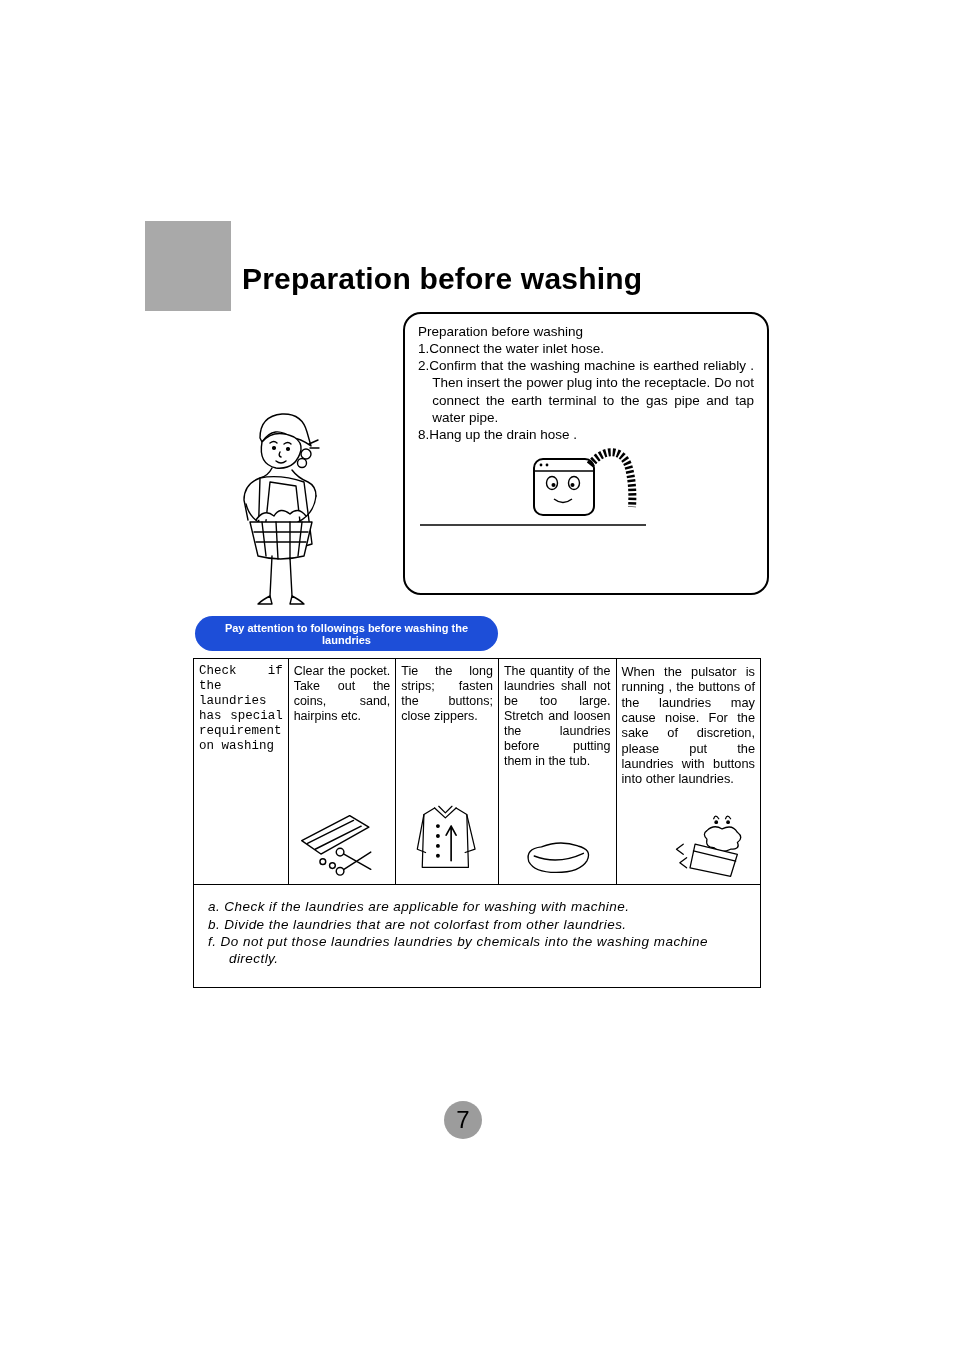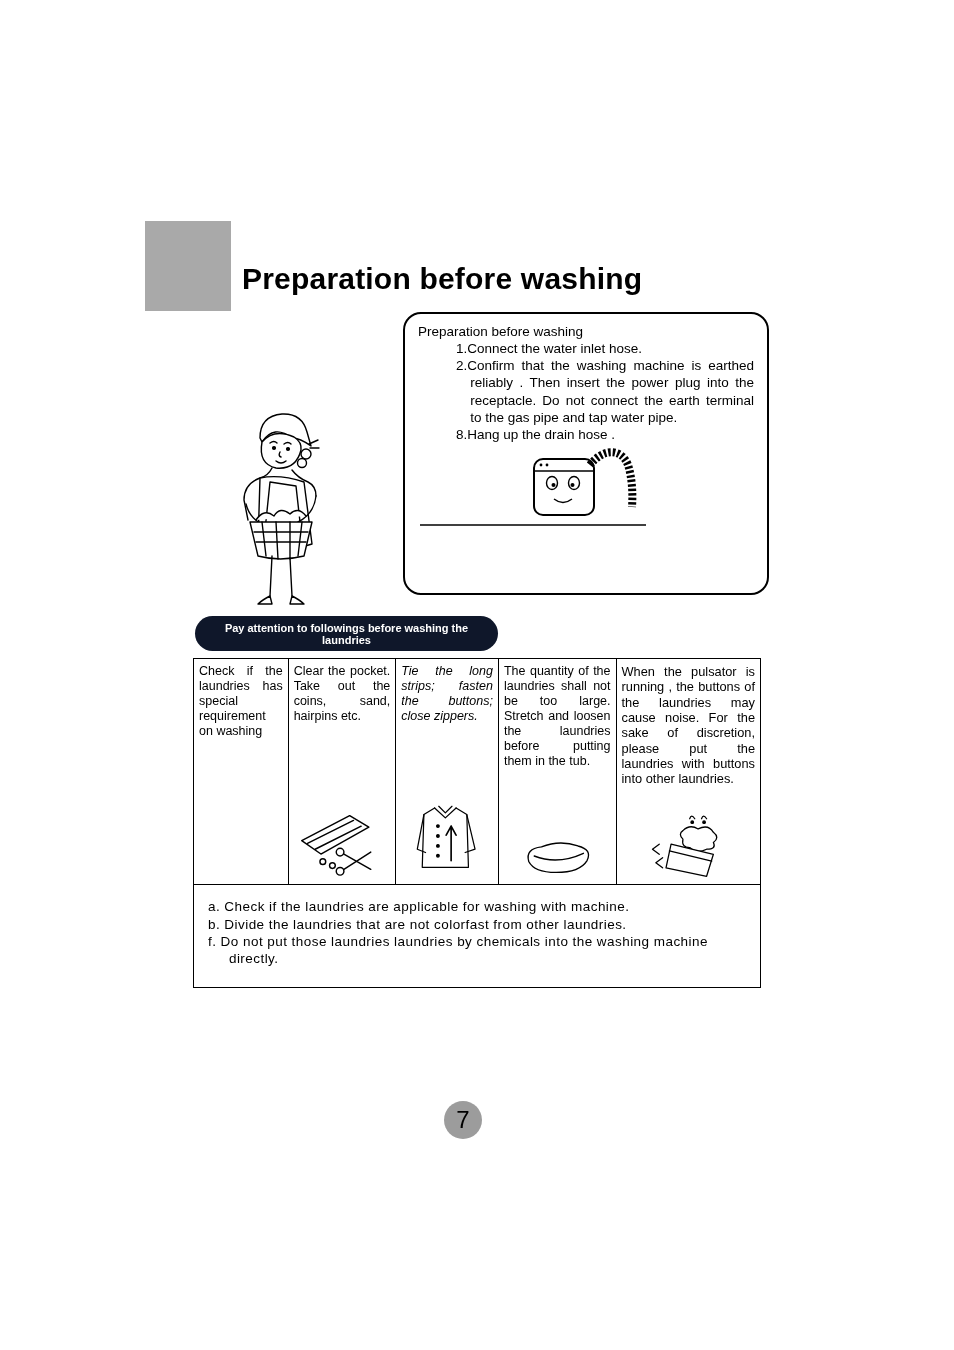--- a/index.html
+++ b/index.html
@@ -10,42 +10,42 @@
   }
   .corner-block { position: absolute; left: 145px; top: 221px; width: 86px; height: 90px; background: #a9a9a9; }
   .title { position: absolute; left: 242px; top: 262px; margin: 0; font-size: 30px; font-weight: bold; letter-spacing: 0.2px; }
 
   .speech-box {
     position: absolute; left: 403px; top: 312px; width: 366px; height: 283px;
     border: 2px solid #000; border-radius: 18px; padding: 9px 13px 8px 13px;
     font-size: 13.5px; line-height: 1.27; background: #fff;
   }
   .ib-heading { text-align: left; }
-  .ib-item { padding-left: 1.05em; text-indent: -1.05em; text-align: justify; margin-left: 38px; }
+  .ib-item { padding-left: 1.05em; text-indent: -1.05em; text-align: justify; }
   .machine-fig { height: 88px; margin: 2px 0; }
 
   .woman-fig { position: absolute; left: 214px; top: 404px; width: 132px; height: 208px; }
 
   .badge {
     position: absolute; left: 195px; top: 616px; width: 303px; height: 35px;
-    background: #0f172a; border-radius: 17.5px; color: #fff; font-weight: bold;
+    background: #1d4ed8; border-radius: 17.5px; color: #fff; font-weight: bold;
     font-size: 11px; display: flex; align-items: center; justify-content: center;
     text-align: center; padding: 0 8px;
   }
 
   .atable { position: absolute; left: 193px; top: 658px; width: 568px; border: 1.5px solid #000; background: #fff; }
   .arow { display: flex; height: 225px; }
   .acell { border-right: 1px solid #000; padding: 5px 5px 6px 5px; font-size: 12.5px; line-height: 1.2; display: flex; flex-direction: column; }
-  .acell:last-child { border-right: none; }
-  .c1 { width: 95px; }  .c2 { width: 108px; }  .c3 { width: 103px; font-style: italic; }
+  .acell:last-child { border-right: none; align-items: flex-end; }
+  .c1 { width: 95px; font-family: Liberation Mono, monospace; }  .c2 { width: 108px; }  .c3 { width: 103px; }
   .c4 { width: 118px; } .c5 { width: 144px; font-size: 12.8px; }
   .acell-text { text-align: justify; }
   .acell-icon { margin-top: auto; display: flex; justify-content: center; align-items: flex-end; padding-top: 3px; }
 
-  .anotes { border-top: 1px solid #000; padding: 14px 14px 18px 14px; font-size: 13.5px; line-height: 1.24; letter-spacing: 0.45px; }
+  .anotes { border-top: 1px solid #000; padding: 14px 14px 18px 14px; font-size: 13.5px; line-height: 1.24; letter-spacing: 0.45px; font-style: italic; }
   .note { padding-left: 1.55em; text-indent: -1.55em; margin-bottom: 1px; }
 
   .page-circle {
     position: absolute; left: 444px; top: 1101px; width: 38px; height: 38px;
     border-radius: 50%; background: #9c9c9c; display: flex; align-items: center;
     justify-content: center; font-size: 24px; color: #000;
   }
   svg { display: block; }
 </style>
 </head>

